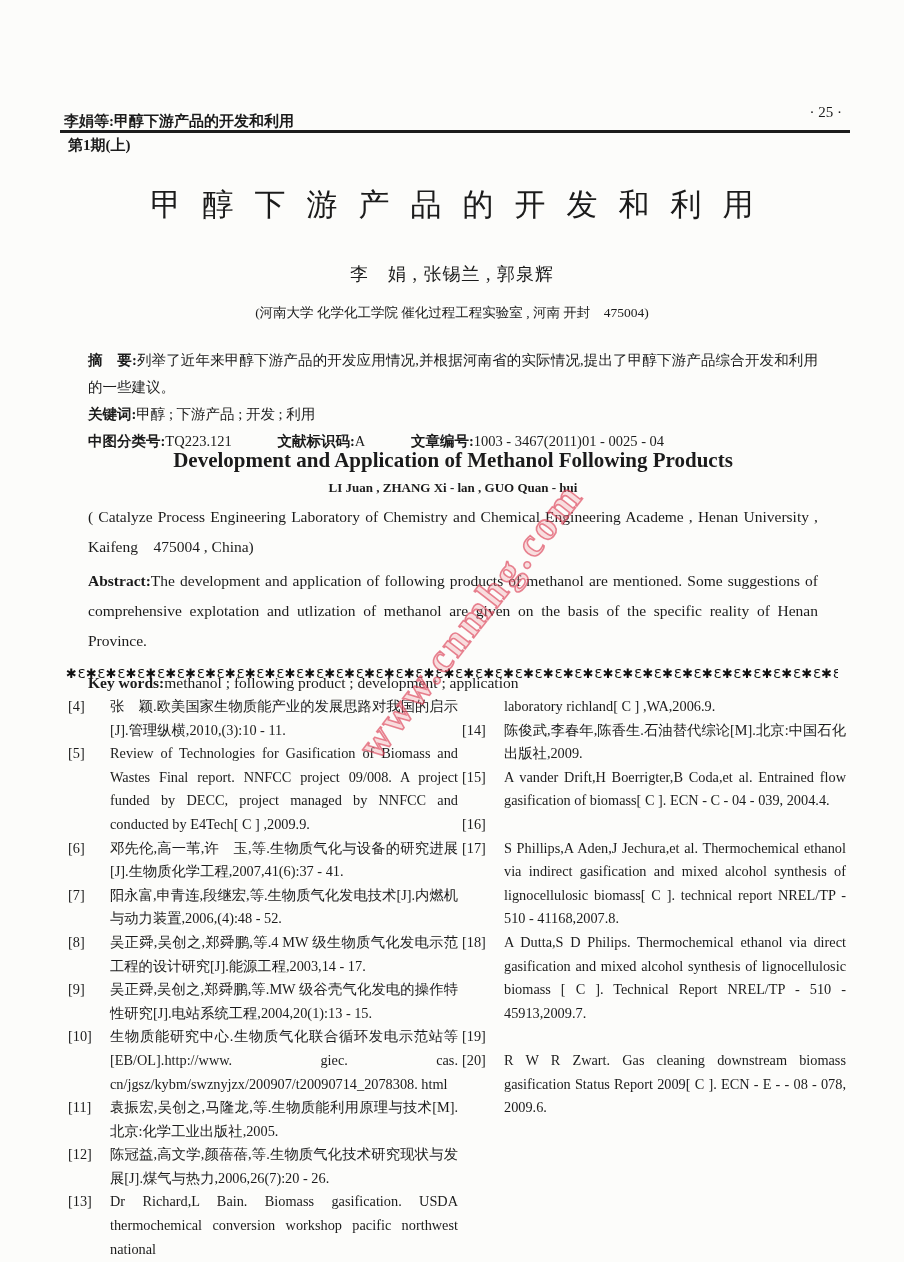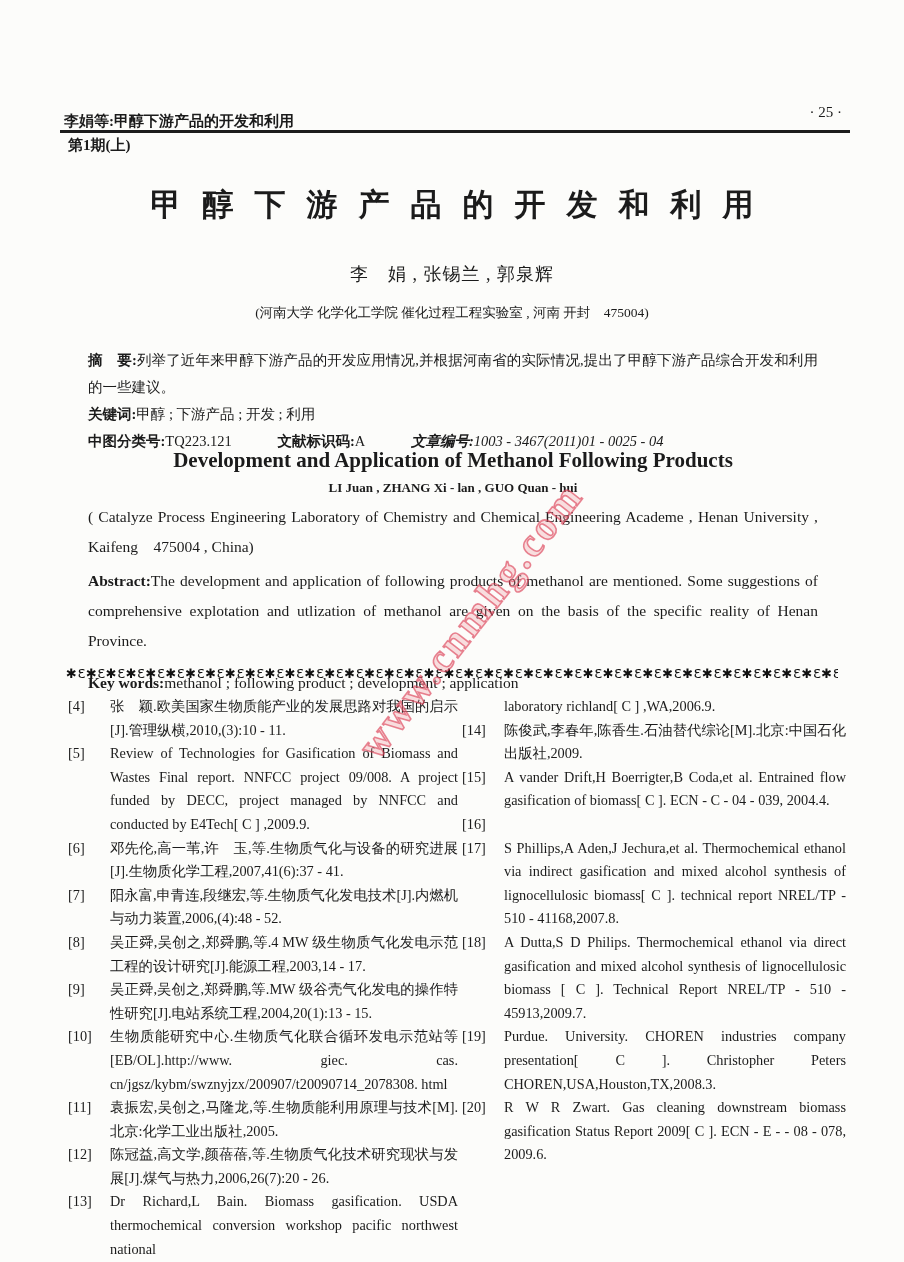--- a/index.html
+++ b/index.html
@@ -7,30 +7,30 @@
   .page{position:relative;width:904px;height:1262px;margin:0 auto;background:#fcfcfa;overflow:hidden;}
 
   
   .journal-header{position:absolute;top:104px;left:64px;right:58px;height:24px;font-size:15px;}
   .jh-left{position:absolute;left:4px;top:0;font-weight:bold;margin-top:32px;}
   .jh-center{position:absolute;left:0;right:0;top:0;text-align:left;font-weight:bold;margin-top:8px;}
   .jh-right{position:absolute;right:4px;top:0;}
   .header-rule{position:absolute;top:130px;left:60px;right:54px;border-top:3px solid #1c1c1c;}
 
   
-  .title-cn{position:absolute;top:184px;left:0;width:100%;text-align:center;font-size:31px;font-weight:bold;letter-spacing:21px;text-indent:21px;}
+  .title-cn{position:absolute;top:184px;left:0;width:100%;text-align:center;font-size:31px;font-weight:normal;letter-spacing:21px;text-indent:21px;}
   .authors-cn{position:absolute;top:262px;left:0;width:100%;text-align:center;font-size:18px;font-weight:normal;letter-spacing:1px;}
   .affil-cn{position:absolute;top:304px;left:0;width:100%;text-align:center;font-size:13.5px;}
 
   
   .meta{position:absolute;top:347px;left:88px;width:730px;font-size:14.5px;line-height:27px;}
   .meta p{margin:0;text-align:justify;}
   .meta .lbl{font-weight:bold;}
   .meta .clc-line span.val{margin-right:42px;}
-  .meta .clc-line span.val:last-child{margin-right:18px;font-style:italic;}
+  .meta .clc-line span.val:last-child{margin-right:18px;}
 
   
   .en-block{position:absolute;top:448px;left:88px;width:730px;font-size:15.5px;}
   .title-en{margin:0;text-align:center;font-size:21px;font-weight:bold;}
   .authors-en{margin:7px 0 6px 0;text-align:center;font-size:13px;font-weight:bold;}
   .affil-en,.abs-en{margin:0;line-height:30px;text-align:justify;}
   .abs-en{margin-top:4px;}
   .kw-en{margin-top:12px;line-height:30px;}
   .en-block .lbl{font-weight:bold;}
 
@@ -168,21 +168,20 @@
         <span class="txt">S Phillips,A Aden,J Jechura,et al. Thermochemical ethanol via indirect gasification and mixed alcohol synthesis of lignocellulosic biomass[ C ]. technical report NREL/TP - 510 - 41168,2007.8.</span>
       </div>
 
       <div class="ref">
         <span class="num">[18]</span>
         <span class="txt">A Dutta,S D Philips. Thermochemical ethanol via direct gasification and mixed alcohol synthesis of lignocellulosic biomass [ C ]. Technical Report NREL/TP - 510 - 45913,2009.7.</span>
       </div>
 
       <div class="ref">
         <span class="num">[19]</span>
-        <span class="txt">Purdue. University. CHOREN industries company presentation[ C ]. Christopher Peters CHOREN,USA,Houston,TX,2008.3.</span>
       </div>
 
       <div class="ref">
         <span class="num">[20]</span>
         <span class="txt">R W R Zwart. Gas cleaning downstream biomass gasification Status Report 2009[ C ]. ECN - E - - 08 - 078, 2009.6.</span>
       </div>
     </div>
 
   <div class="watermark">www.cnmhg.com</div>
 

